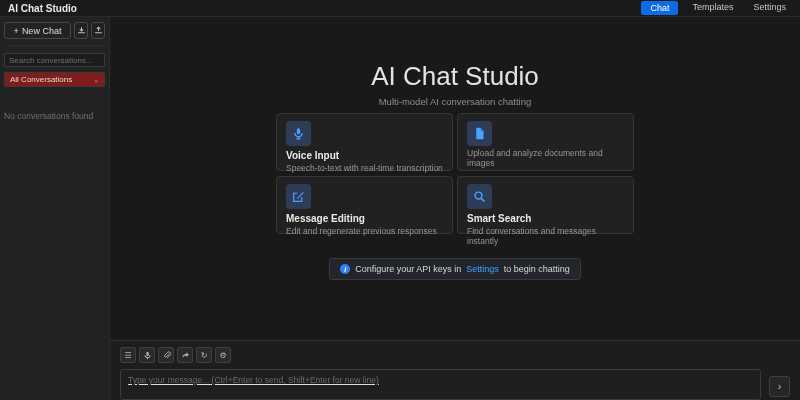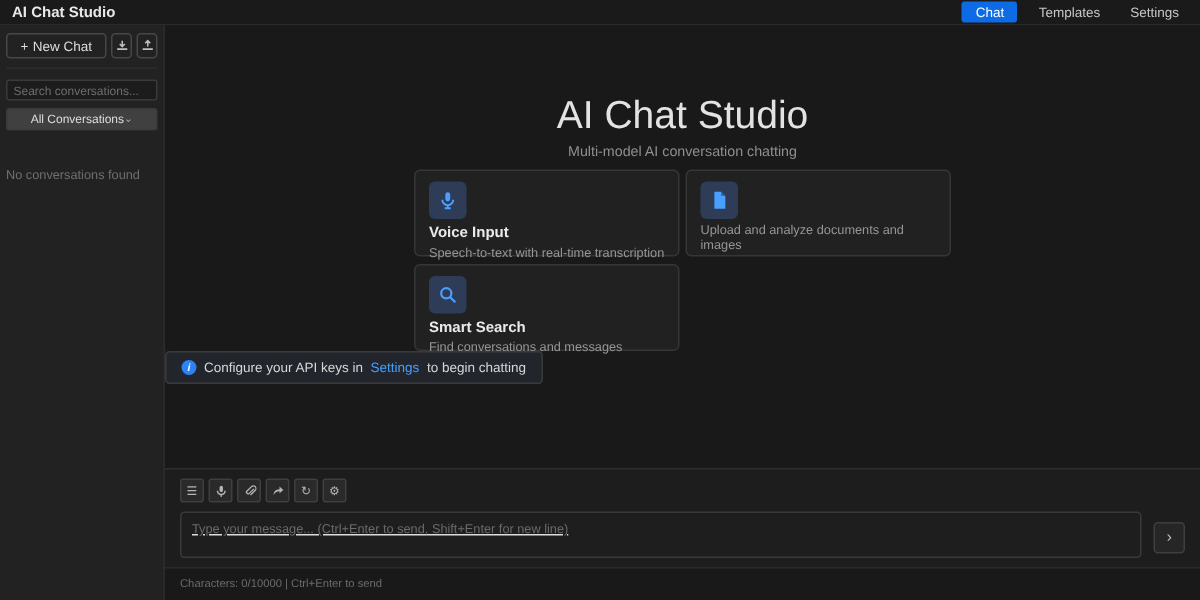--- a/index.html
+++ b/index.html
@@ -13,21 +13,21 @@
   .app { width: 800px; height: 400px; display: flex; flex-direction: column; }
 
   
   .topbar {
     height: 17px; flex: 0 0 17px;
     background: #1a1a1a; border-bottom: 1px solid #2a2a2a;
     display: flex; align-items: center; justify-content: space-between;
     padding: 0 8px;
   }
   .topbar-title { font-size: 10px; font-weight: 600; color: #e8e8e8; }
-  .topnav { display: flex; align-items: center; gap: 8px; margin-left: 21px; }
+  .topnav { display: flex; align-items: flex-start; gap: 8px; margin-left: 21px; }
   .topnav-btn { font-size: 9px; color: #c6c6c6; padding: 1px 6px; border-radius: 2px; cursor: pointer; }
   .topnav-btn.active { background: #0e6be6; color: #ffffff; padding: 2px 9px; }
 
   
   .body-row { flex: 1; display: flex; min-height: 0; }
 
   
   .sidebar {
     width: 110px; flex: 0 0 110px;
     background: #222222; border-right: 1px solid #2c2c2c;
@@ -46,22 +46,22 @@
   }
   .search-input {
     margin-top: 7px; height: 14px; width: 100%;
     background: #1c1c1c; border: 1px solid #3a3a3a; border-radius: 2px;
     color: #dddddd; font-size: 8px; padding: 0 4px; outline: none;
     font-family: "Liberation Sans", sans-serif;
   }
   .search-input::placeholder { color: #6e6e6e; }
   .filter-select {
     margin-top: 5px; height: 15px;
-    background: #404040; border: 1px solid #3a3a3a; border-radius: 2px;
-    display: flex; align-items: center; justify-content: center;
+    background: #7f1d1d; border: 1px solid #3a3a3a; border-radius: 2px;
+    display: flex; align-items: center; justify-content: space-between;
     padding: 0 5px; font-size: 8px; color: #dedede; cursor: pointer;
   }
   .chevron { font-size: 7px; color: #a8a8a8; line-height: 1; }
   .empty-text { margin-top: 24px; text-align: left; font-size: 8.5px; color: #6f6f6f; }
 
   
   .main { flex: 1; display: flex; flex-direction: column; background: #191919; min-width: 0; }
   .chat-area { flex: 1; overflow: hidden; }
 
   .welcome { margin-top: 44px; text-align: center; }
@@ -77,21 +77,21 @@
     height: 58px; padding: 7px 9px; text-align: left; cursor: pointer;
   }
   .card-tile {
     width: 25px; height: 25px; border-radius: 4px;
     background: #2e3c58; color: #4aa0ff;
     display: flex; align-items: center; justify-content: center;
   }
   .card-title { margin-top: 4px; font-size: 10px; font-weight: 700; color: #eaeaea; }
   .card-desc { margin-top: 2px; font-size: 8.5px; color: #969696; }
 
-  .banner-wrap { display: flex; }
+  .banner-wrap { margin-top: 24px; display: flex; justify-content: center; }
   .banner {
     display: inline-flex; align-items: center; gap: 5px;
     background: #22262c; border: 1px solid #3a3a3a; border-radius: 3px;
     padding: 5px 10px; font-size: 9px; color: #d6d6d6;
   }
   .info-dot {
     width: 10px; height: 10px; border-radius: 50%;
     background: #2f81f7; color: #ffffff; font-size: 7px; font-weight: 700;
     display: flex; align-items: center; justify-content: center; font-style: italic;
   }
@@ -196,20 +196,30 @@
             <div class="card">
               <div class="card-tile">
                 <svg width="13" height="13" viewBox="0 0 16 16" fill="currentColor">
                   <path d="M4 1h5.5L13 4.5V15H4z"></path>
                   <path d="M9.5 1v3.5H13z" fill="#2e3c58" opacity="0.55"></path>
                 </svg>
               </div>
               <div class="card-desc">Upload and analyze documents and images</div>
             </div>
 
+            <div class="card">
+              <div class="card-tile">
+                <svg width="13" height="13" viewBox="0 0 16 16" fill="none" stroke="currentColor" stroke-width="1.5">
+                  <path d="M12 9v5H2V4h5"></path>
+                  <path d="M6.5 9.5L13.5 2.5l1 1L7.5 10.5l-1.6.6z" fill="currentColor" stroke="none"></path>
+                </svg>
+              </div>
+              <div class="card-title">Message Editing</div>
+              <div class="card-desc">Edit and regenerate previous responses</div>
+            </div>
 
             <div class="card">
               <div class="card-tile">
                 <svg width="13" height="13" viewBox="0 0 16 16" fill="none" stroke="currentColor" stroke-width="1.8">
                   <circle cx="6.8" cy="6.8" r="4.2"></circle>
                   <path d="M10 10l4.2 4.2"></path>
                 </svg>
               </div>
               <div class="card-title">Smart Search</div>
               <div class="card-desc">Find conversations and messages instantly</div>
@@ -250,20 +260,17 @@
           <button class="tool-btn">⚙</button>
         </div>
 
         <div class="input-row">
           <textarea class="msg-input" placeholder="Type your message... (Ctrl+Enter to send, Shift+Enter for new line)" style=""></textarea>
           <button class="send-btn">
             <span>›</span>
           </button>
         </div>
 
-        <div class="statusbar">
-          <span>Characters: 0/10000 | Ctrl+Enter to send</span>
-        </div>
       </div>
     </div>
 
   </div>
 </div>
 
 </body></html>

